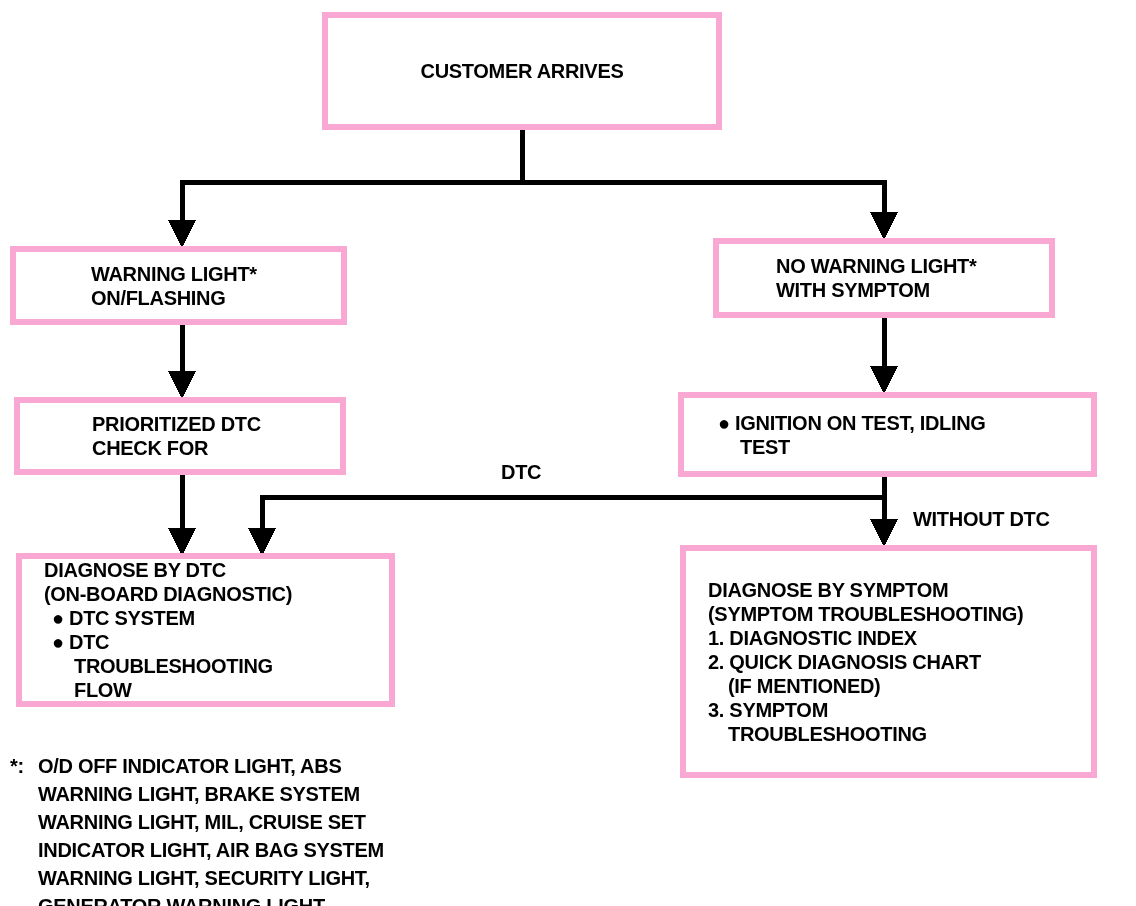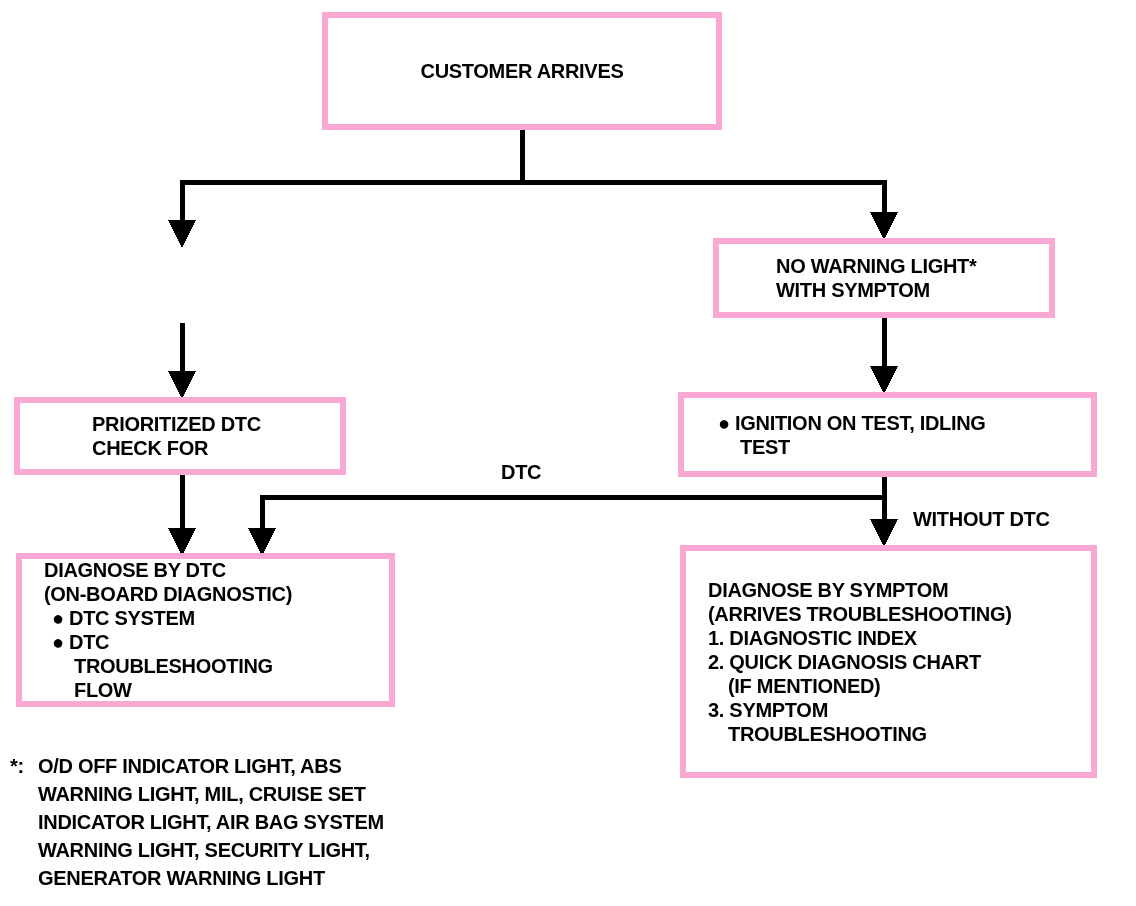--- a/index.html
+++ b/index.html
@@ -99,20 +99,24 @@
     <line x1="262" y1="497" x2="886.5" y2="497"></line>
 
     <line x1="262" y1="494.5" x2="262" y2="530"></line>
     <polygon points="248,528 276,528 262,556"></polygon>
   </svg>
 
   <div class="node node-a">
     <div class="ln">CUSTOMER ARRIVES</div>
   </div>
 
+  <div class="node node-b">
+    <div class="ln">WARNING LIGHT*</div>
+    <div class="ln">ON/FLASHING</div>
+  </div>
 
   <div class="node node-c">
     <div class="ln">PRIORITIZED DTC</div>
     <div class="ln">CHECK FOR</div>
   </div>
 
   <div class="node node-d">
     <div class="ln">DIAGNOSE BY DTC</div>
     <div class="ln">(ON-BOARD DIAGNOSTIC)</div>
     <div class="ln ind-bullet">● DTC SYSTEM</div>
@@ -126,34 +130,35 @@
     <div class="ln">WITH SYMPTOM</div>
   </div>
 
   <div class="node node-f">
     <div class="ln">● IGNITION ON TEST, IDLING</div>
     <div class="ln ind-cont-f">TEST</div>
   </div>
 
   <div class="node node-g">
     <div class="ln">DIAGNOSE BY SYMPTOM</div>
-    <div class="ln">(ARRIVES TROUBLESHOOTING)</div>
+    <div class="ln">(SYMPTOM TROUBLESHOOTING)</div>
     <div class="ln">1. DIAGNOSTIC INDEX</div>
     <div class="ln">2. QUICK DIAGNOSIS CHART</div>
     <div class="ln ind-cont-g">(IF MENTIONED)</div>
     <div class="ln">3. SYMPTOM</div>
     <div class="ln ind-cont-g">TROUBLESHOOTING</div>
   </div>
 
   <div class="edge-label label-dtc">DTC</div>
   <div class="edge-label label-without-dtc">WITHOUT DTC</div>
 
   <div class="footnote">
     <div class="fline">
       <span class="fmark">*:</span><span>O/D OFF INDICATOR LIGHT, ABS</span>
     </div>
+    <div class="fline ind">WARNING LIGHT, BRAKE SYSTEM</div>
     <div class="fline ind">WARNING LIGHT, MIL, CRUISE SET</div>
     <div class="fline ind">INDICATOR LIGHT, AIR BAG SYSTEM</div>
     <div class="fline ind">WARNING LIGHT, SECURITY LIGHT,</div>
     <div class="fline ind">GENERATOR WARNING LIGHT</div>
   </div>
 
 </div>
 
 </body></html>

